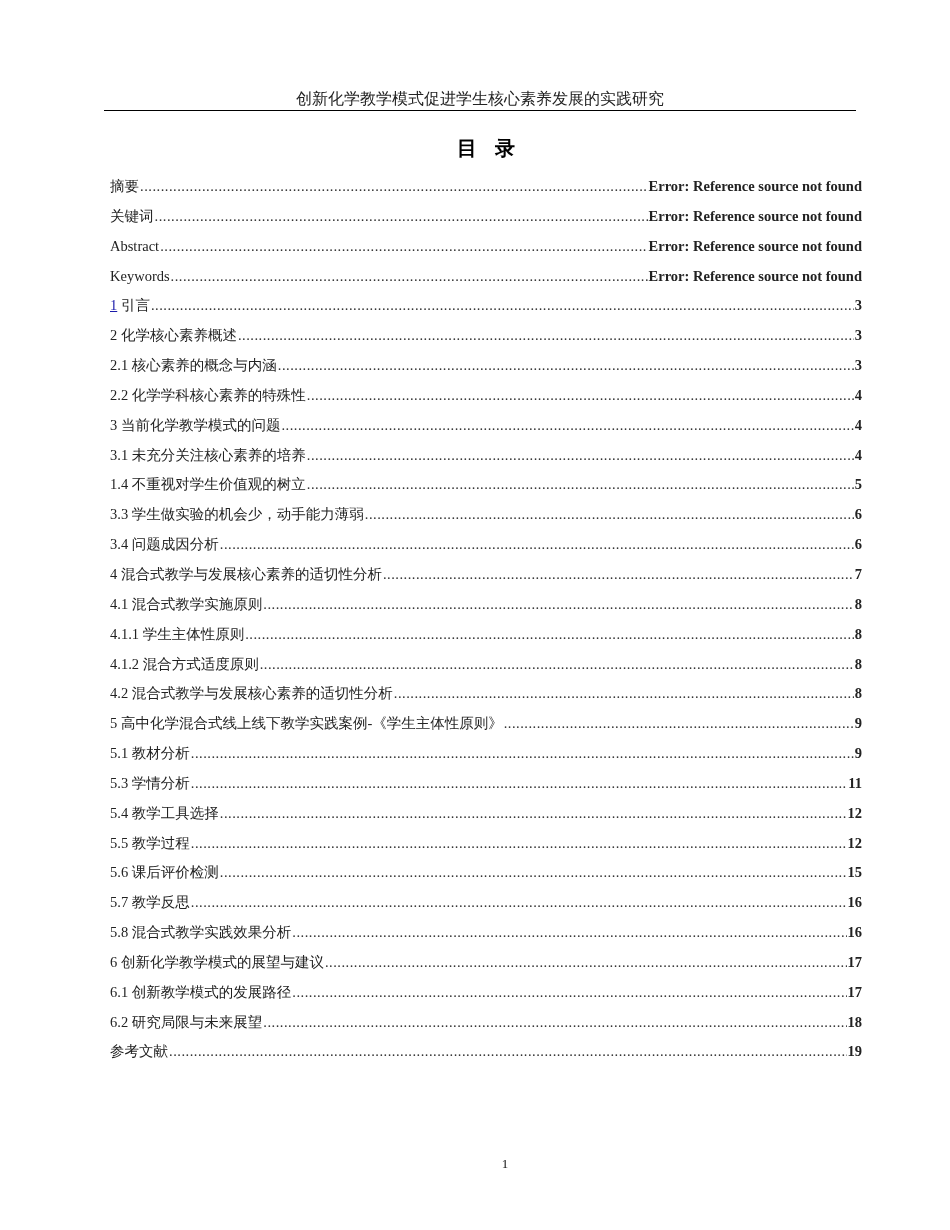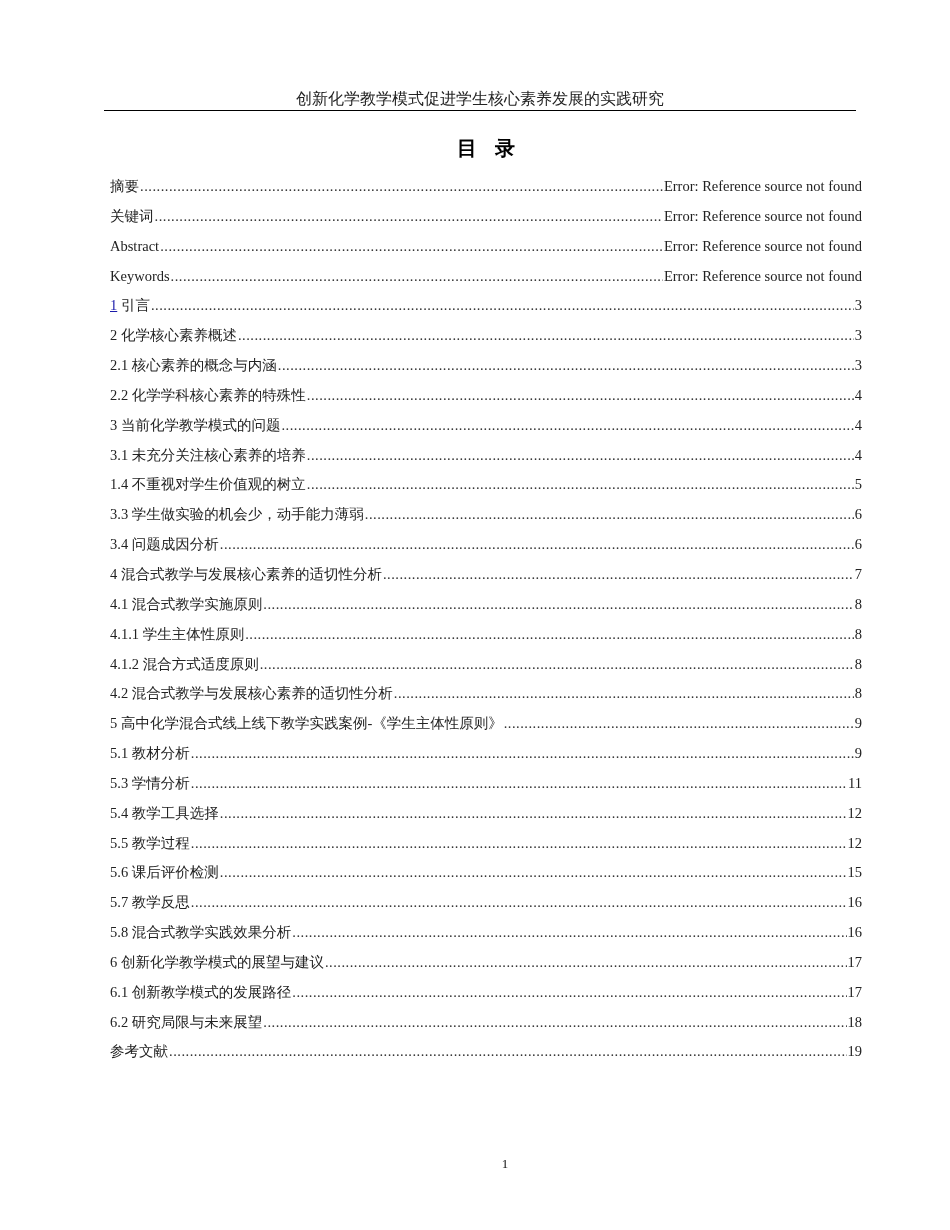--- a/index.html
+++ b/index.html
@@ -12,21 +12,21 @@
   .toc-title { position: absolute; left: 110px; top: 132px; width: 752px; text-align: center;
                font-family: "DejaVu Sans", "Liberation Sans", sans-serif; font-weight: bold;
                font-size: 20px; letter-spacing: 18px; line-height: 32px; padding-left: 18px; box-sizing: border-box; }
   .toc { position: absolute; left: 110px; top: 175px; width: 752px; }
   .row { display: flex; align-items: baseline; height: 29.85px; font-size: 14.5px; line-height: 22px; color: #222; }
   .label { white-space: nowrap; }
   .label .num { }
   .label .link { color: #1a1aaa; text-decoration: underline; }
   .leader { flex: 1 1 auto; overflow: hidden; white-space: nowrap; margin: 0 1px; color: #333; letter-spacing: 0.5px; }
   .leader::after { content: "......................................................................................................................................................................................................................................................................................................................................................"; }
-  .page-no { white-space: nowrap; text-align: right; }
+  .page-no { white-space: nowrap; text-align: right; font-weight: bold; }
   .footer { position: absolute; left: 0; top: 1156px; width: 1010px; text-align: center; font-size: 13px; color: #111; }
 </style>
 </head>
 <body>
 
 <div class="page">
   <div class="header">创新化学教学模式促进学生核心素养发展的实践研究</div>
   <div class="toc-title">目录</div>
 
   <div class="toc" id="toc">

